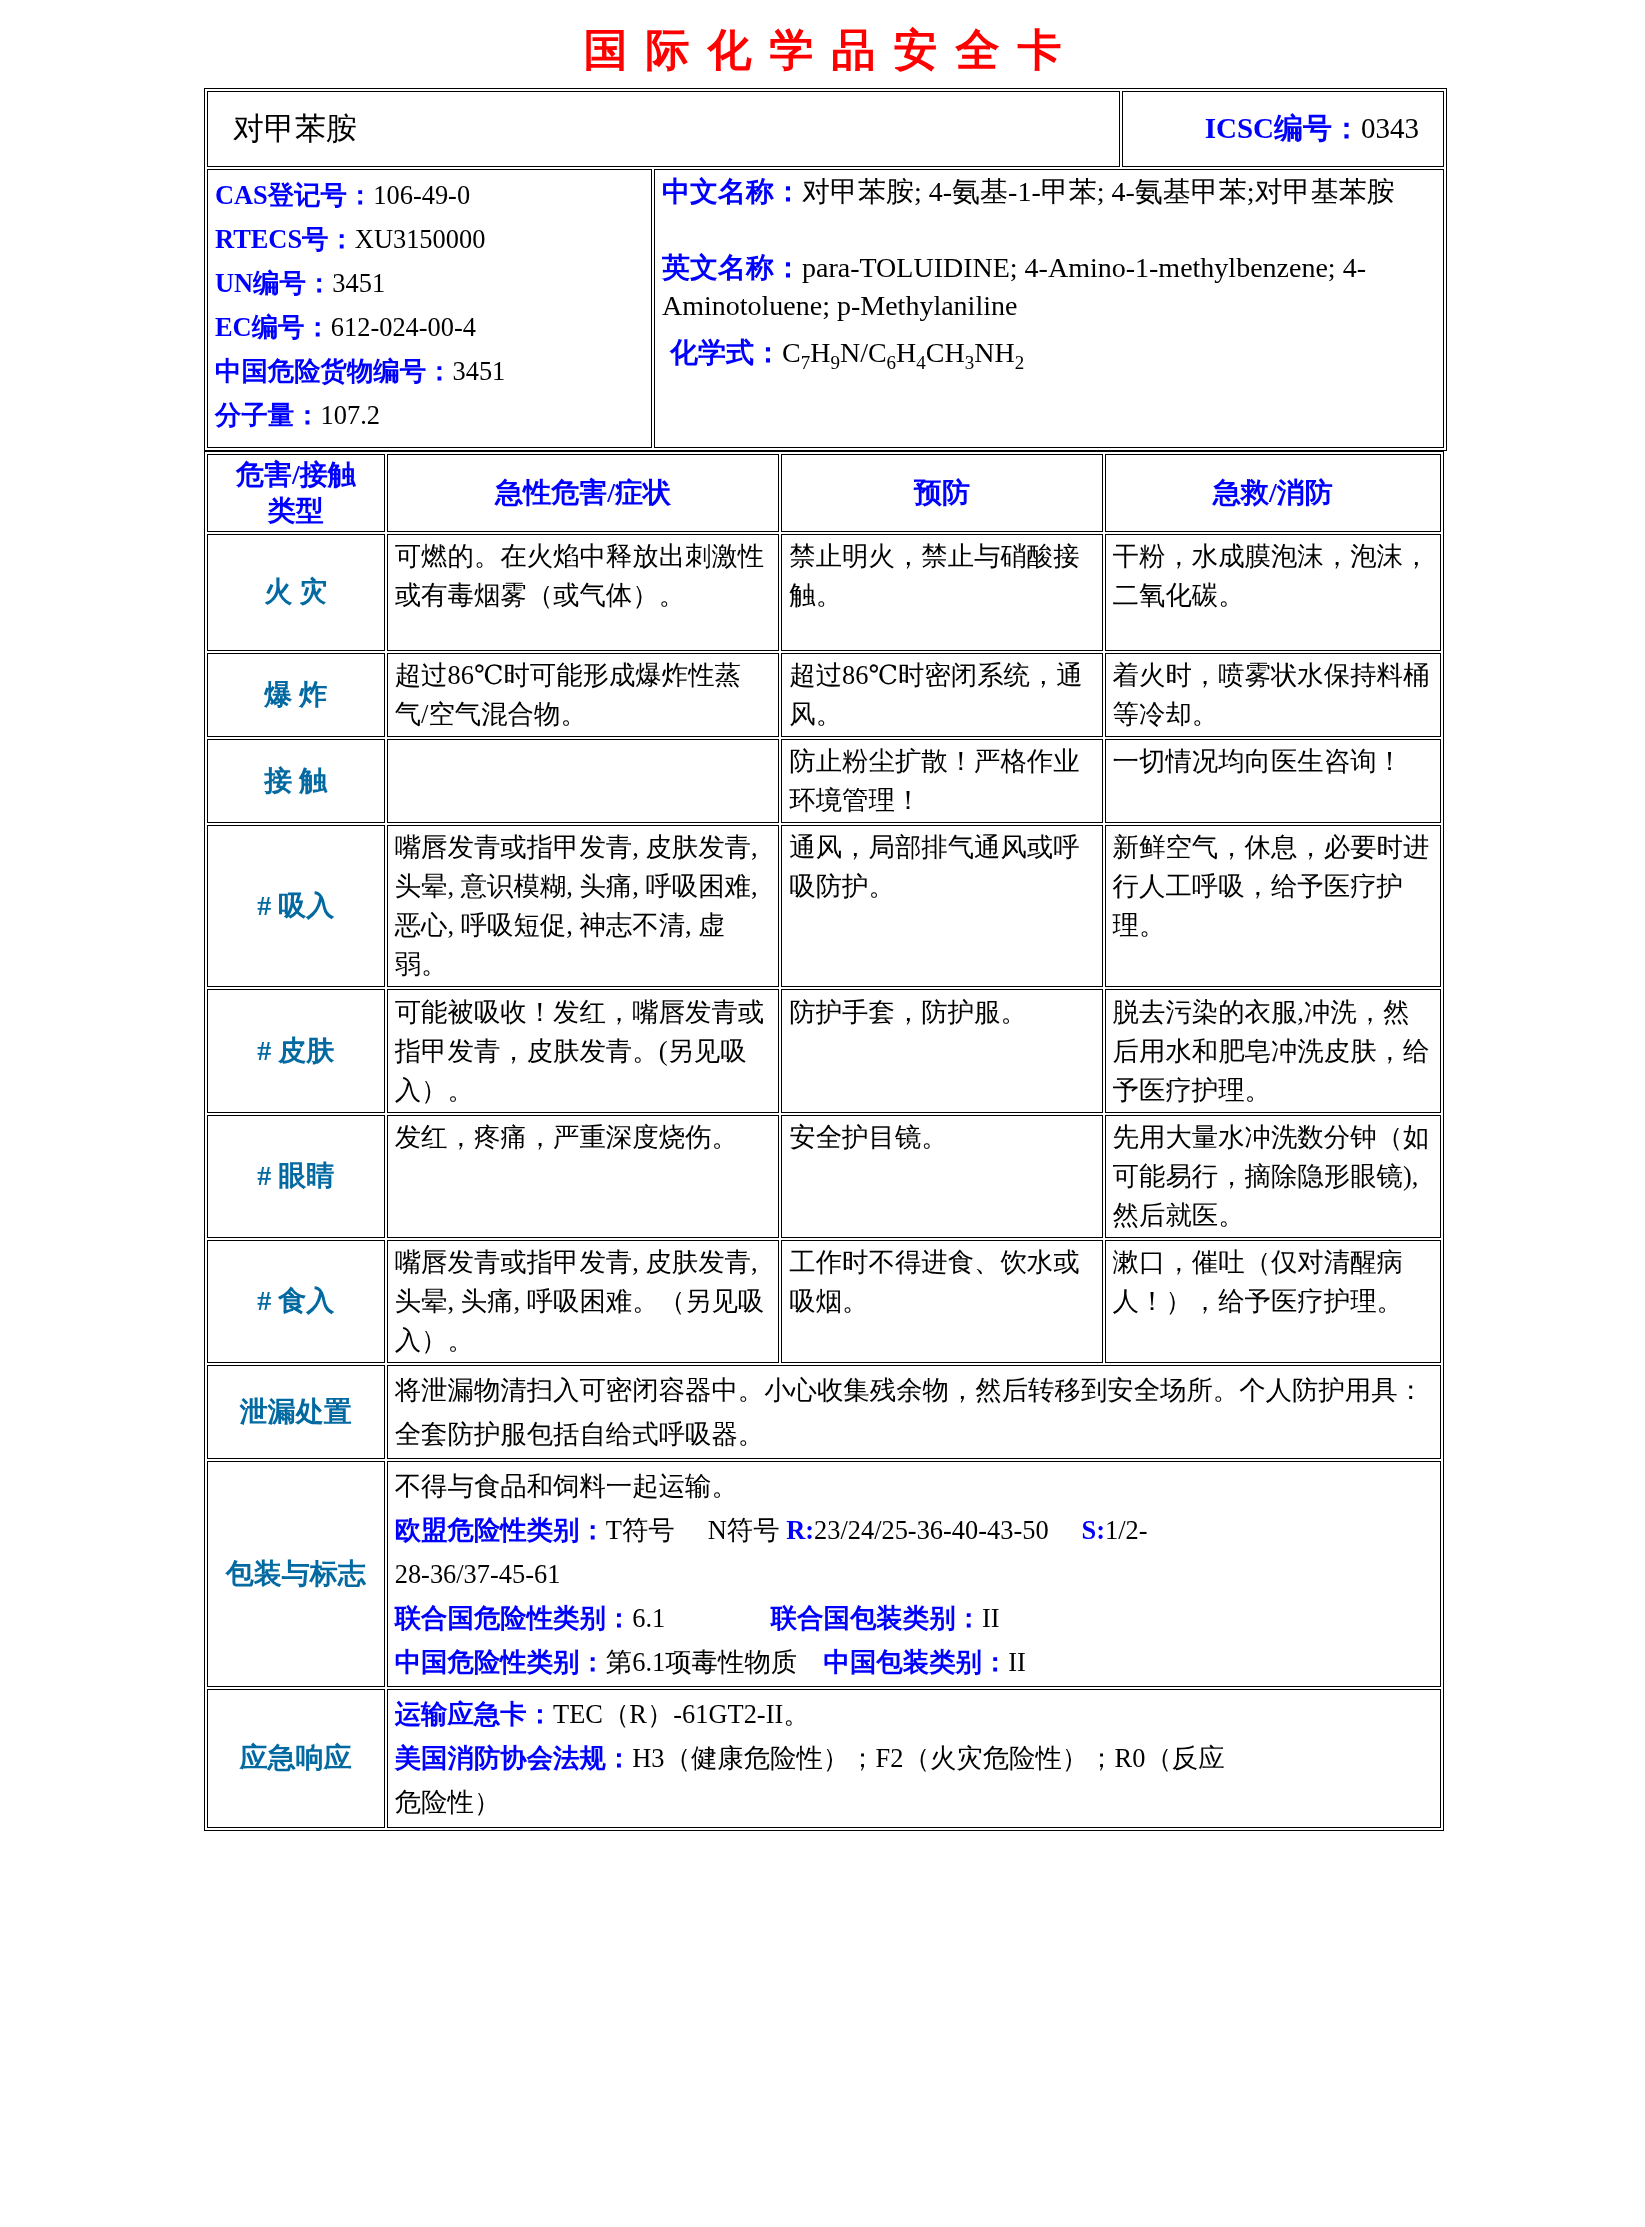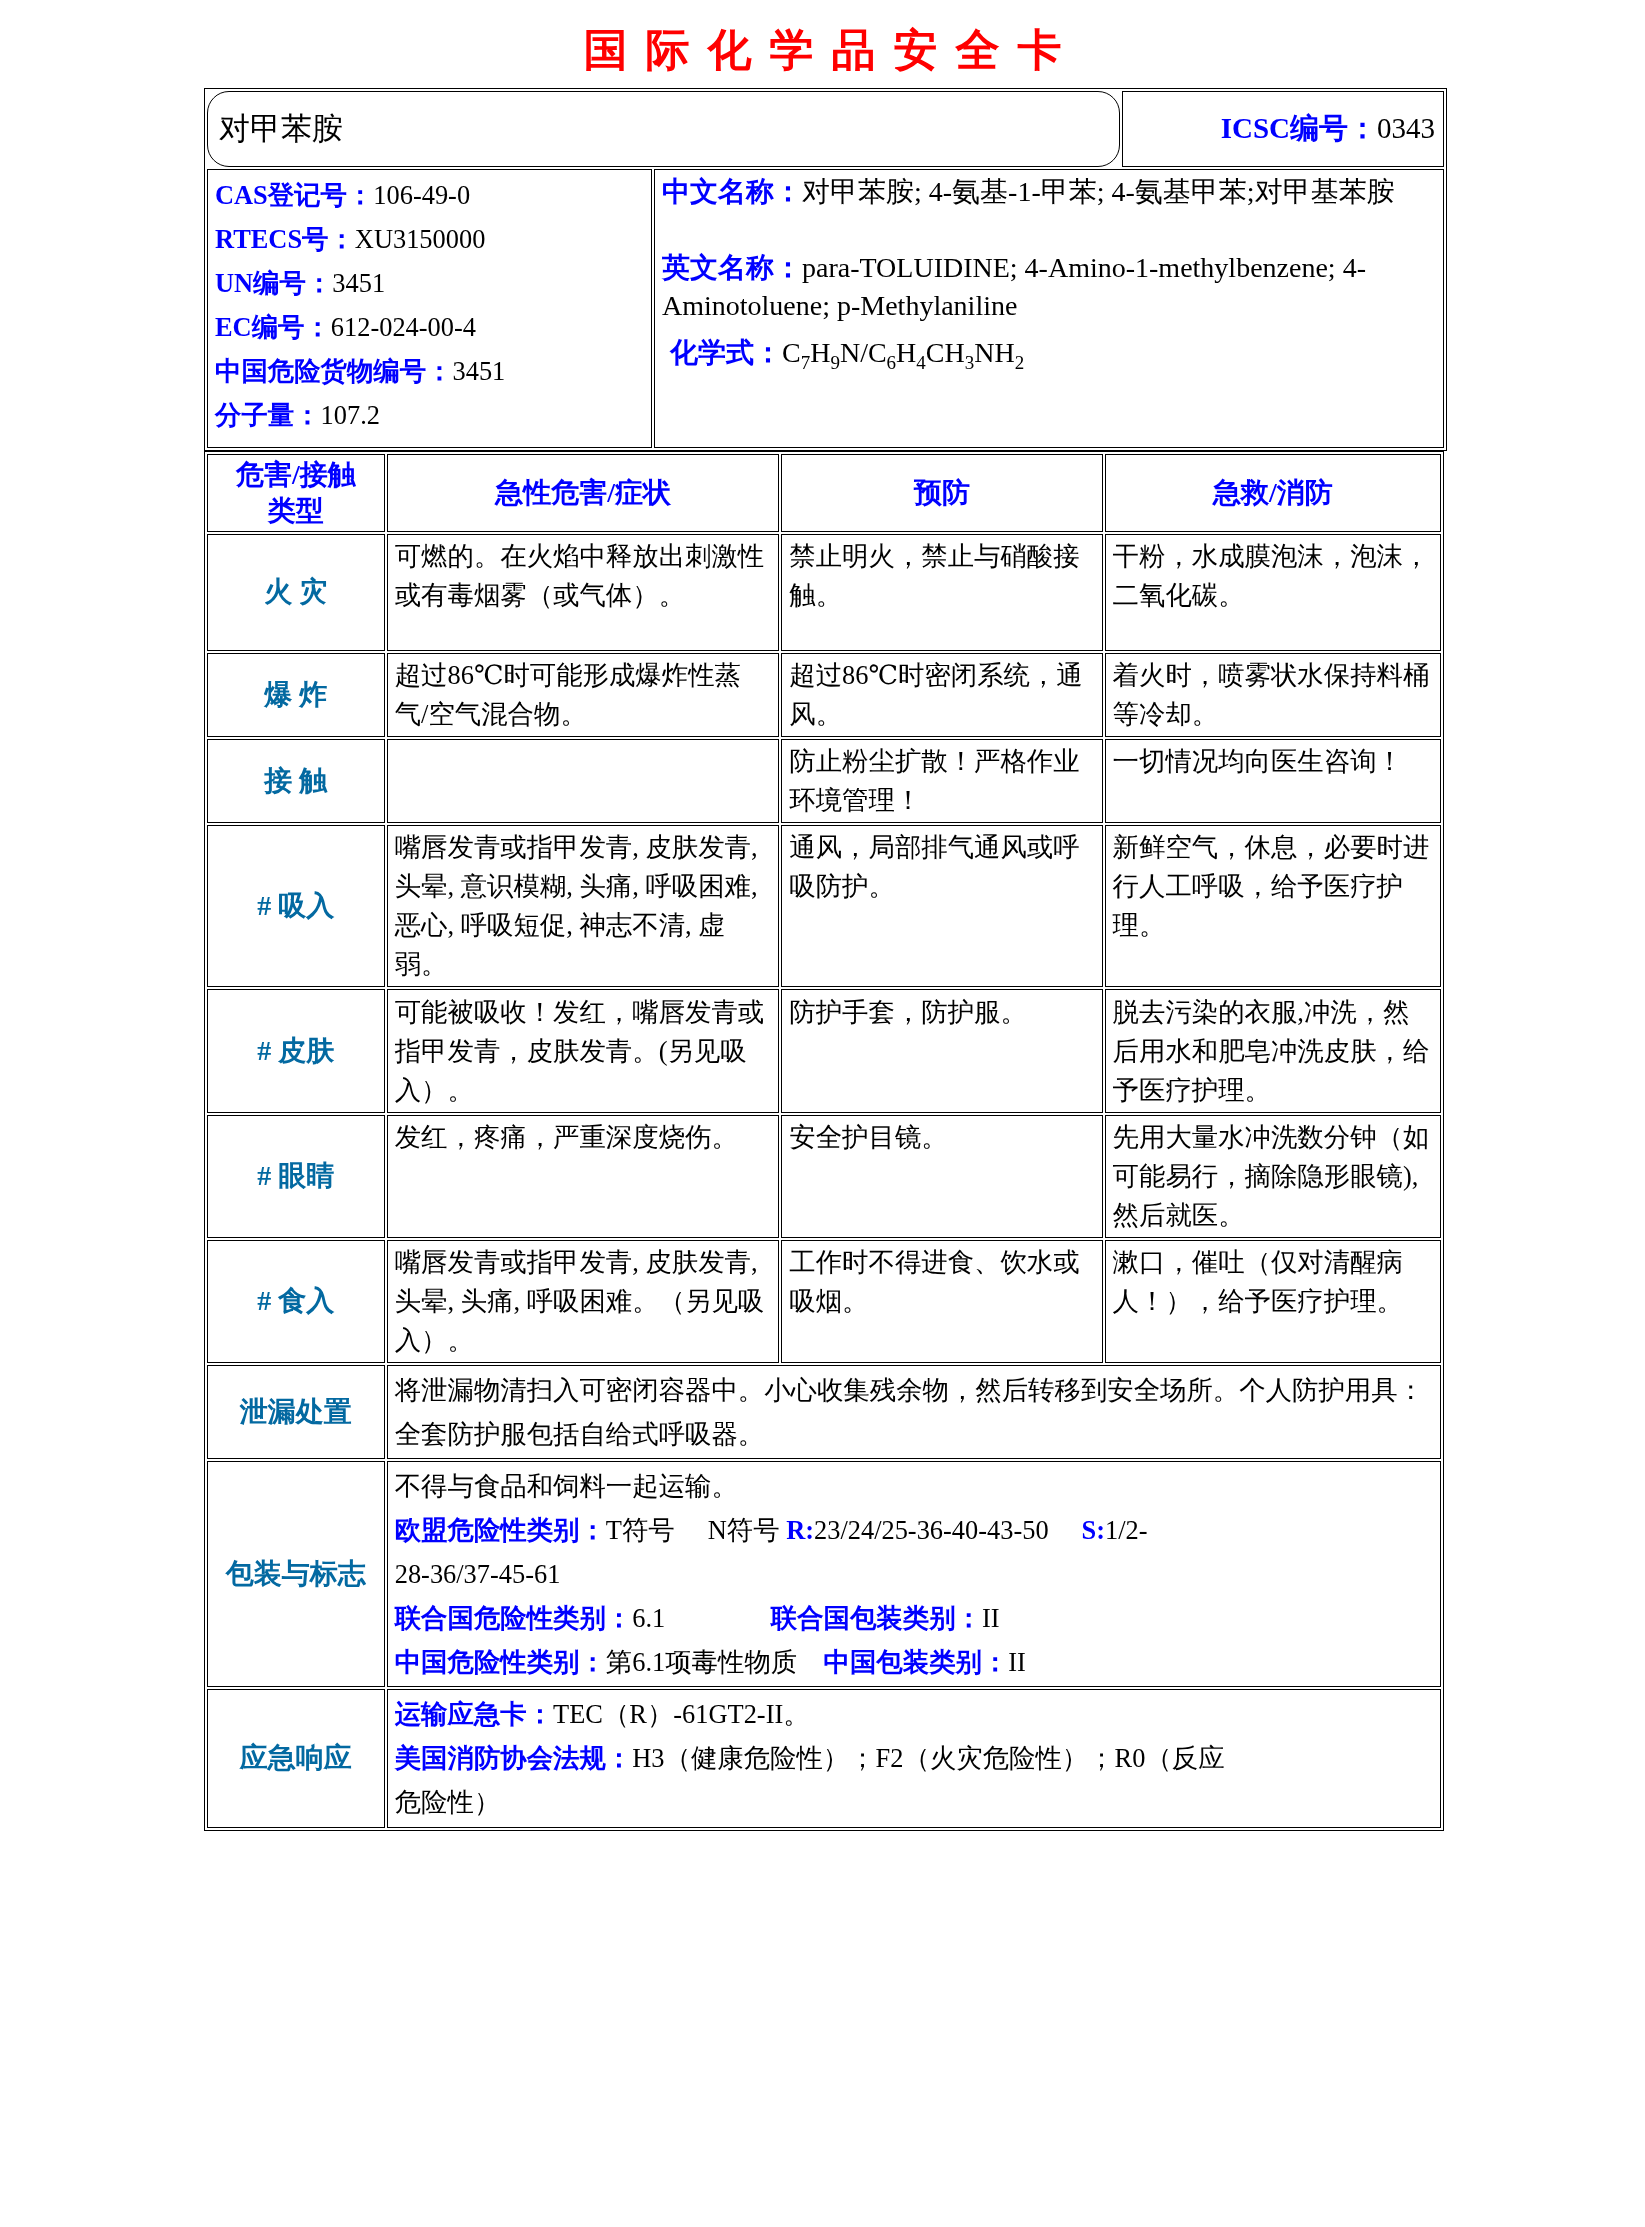--- a/index.html
+++ b/index.html
@@ -18,22 +18,22 @@
   table{
     border-collapse:separate;border-spacing:2.1px;
     border:1.4px solid #000;background:#fff;
     table-layout:fixed;width:100%;
   }
   .t2{margin-top:0;}
   td{border:1.4px solid #000;padding:2.1px 7px;vertical-align:top;overflow:hidden;background:#fff;}
   .blue{color:#0000ff;}
   .bold{font-weight:bold;}
   
-  .name-cell{font-size:31px;vertical-align:middle;padding-left:11px;height:70px;border-radius:22px;}
-  .icsc-cell{font-size:29px;vertical-align:middle;text-align:right;padding-right:8px;white-space:nowrap;}
+  .name-cell{font-size:31px;vertical-align:middle;padding-left:25px;height:70px;}
+  .icsc-cell{font-size:29px;vertical-align:middle;text-align:right;padding-right:24px;white-space:nowrap;}
   .ids-cell{height:272px;}
   .ids-cell p{margin:0;font-size:26.4px;line-height:44px;white-space:nowrap;}
   .names-cell{font-size:28px;}
   .names-cell .cn{margin:0;line-height:38px;}
   .names-cell .en{margin:38px 0 0 0;line-height:38px;}
   .names-cell .fm{margin:8px;line-height:40px;white-space:nowrap;}
   .names-cell sub{font-size:19px;line-height:0;}
   
   .hd{
     text-align:center;vertical-align:middle;

